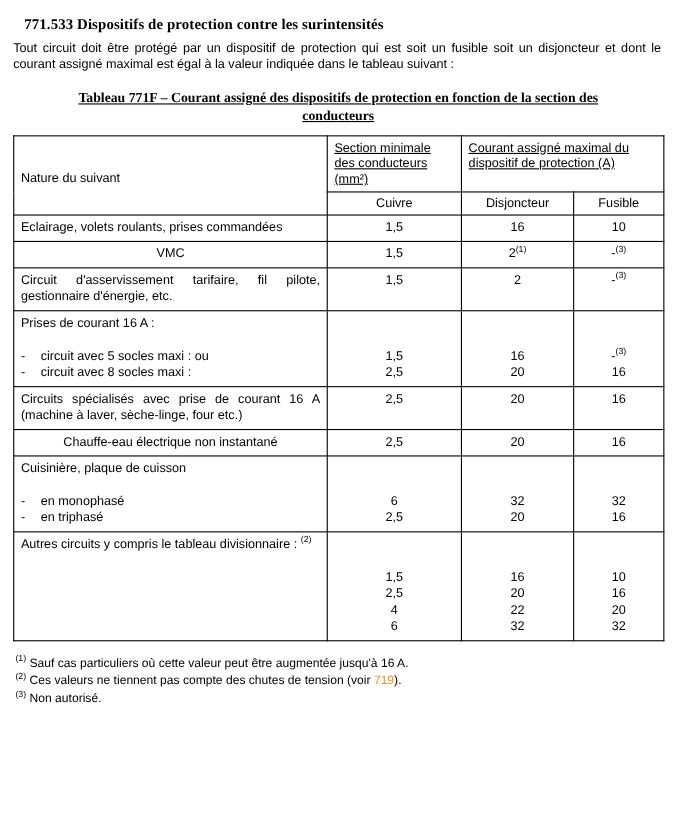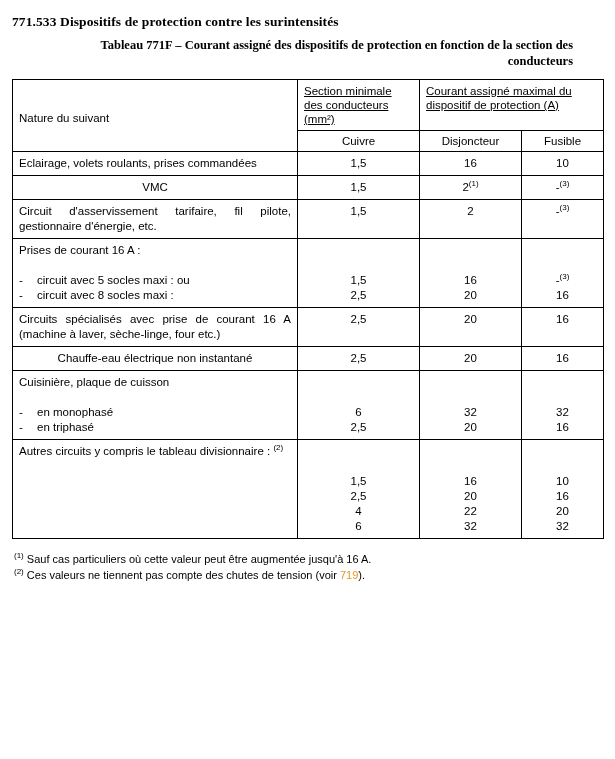--- a/index.html
+++ b/index.html
@@ -17,39 +17,40 @@
   }
   .page {
     padding: 10px 12px 0 12px;
     box-sizing: border-box;
     width: 615px;
   }
   .section-title {
     font-family: "Liberation Serif", serif;
     font-size: 13.5px;
     font-weight: bold;
-    margin: 4px 0 7px 0;
+    margin: 4px 0 7px 10px;
     letter-spacing: 0.1px;
   }
   .intro {
     font-family: "Liberation Sans", sans-serif;
     font-size: 11.5px;
     line-height: 15px;
     text-align: justify;
     margin: 0 0 14px 0;
     padding-right: 2px;
   }
   .table-caption {
     font-family: "Liberation Serif", serif;
     font-weight: bold;
     font-size: 12.5px;
-    text-align: right;
+    text-align: center;
     line-height: 16px;
     margin: 0 0 10px 0;
     padding: 0 30px;
+    text-decoration: underline;
   }
   table.main {
     border-collapse: collapse;
     width: 591px;
     table-layout: fixed;
     font-size: 11.5px;
   }
   table.main td, table.main th {
     border: 1px solid #000000;
     vertical-align: top;
@@ -100,20 +101,21 @@
   .tight { line-height: 15px; }
   .stack-cell { padding-top: 4px; padding-bottom: 4px; }
 </style>
 </head>
 <body>
 
 <div class="page">
 
   <div class="section-title">771.533 Dispositifs de protection contre les surintensités</div>
 
+  <div class="intro">Tout circuit doit être protégé par un dispositif de protection qui est soit un fusible soit un disjoncteur et dont le courant assigné maximal est égal à la valeur indiquée dans le tableau suivant :</div>
 
   <div class="table-caption">Tableau 771F – Courant assigné des dispositifs de protection en fonction de la section des conducteurs</div>
 
   <table class="main">
     <colgroup>
       <col style="width:285px">
       <col style="width:122px">
       <col style="width:102px">
       <col style="width:82px">
     </colgroup>
@@ -264,15 +266,16 @@
           <div class="tight">20</div>
           <div class="tight">32</div>
         </td>
       </tr>
     </tbody>
   </table>
 
   <div class="notes">
     <div><sup>(1)</sup> <span>Sauf cas particuliers où cette valeur peut être augmentée jusqu'à 16 A.</span></div>
     <div><sup>(2)</sup> <span>Ces valeurs ne tiennent pas compte des chutes de tension (voir </span><span class="ref-orange">719</span><span>).</span></div>
+    <div><sup>(3)</sup> <span>Non autorisé.</span></div>
   </div>
 
 </div>
 
 </body></html>

